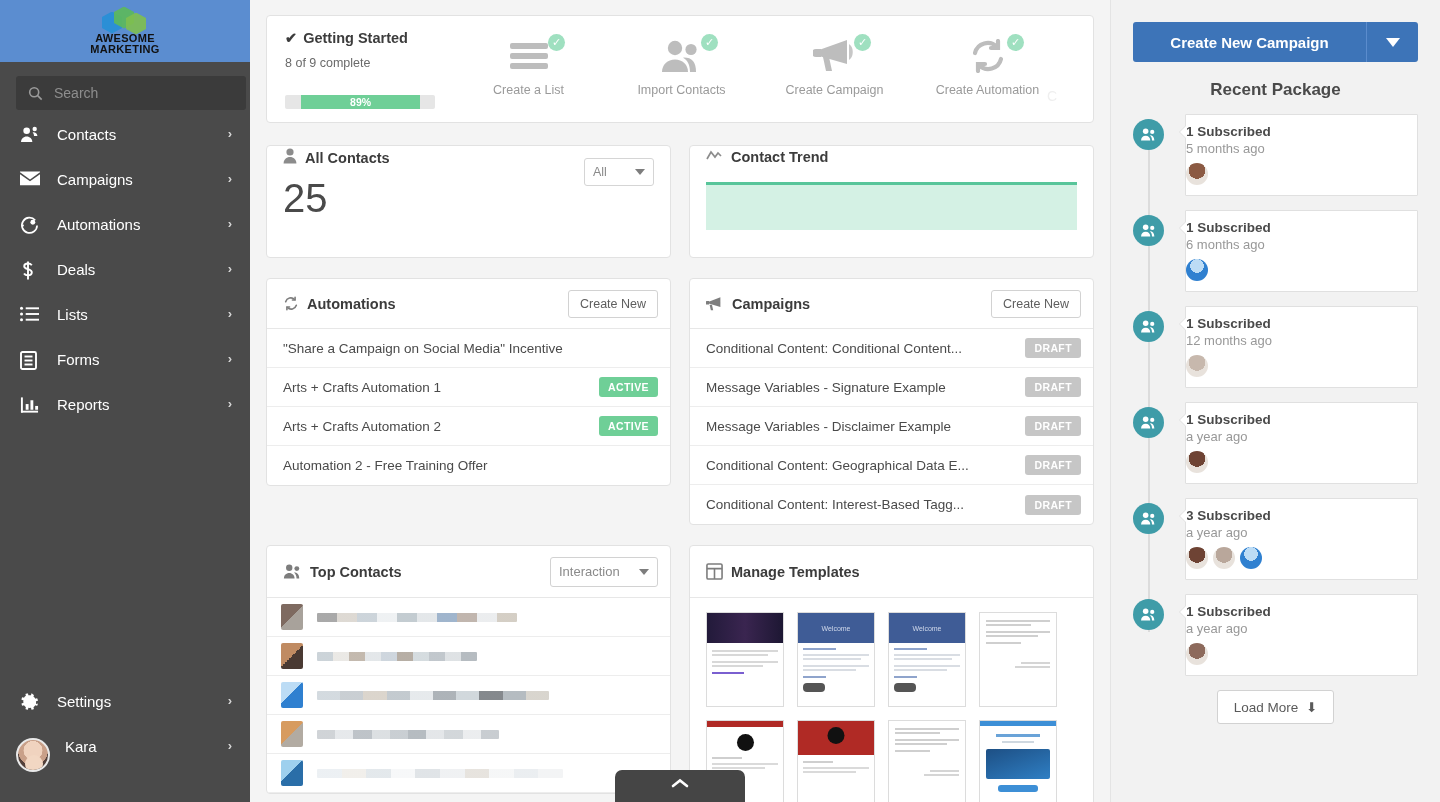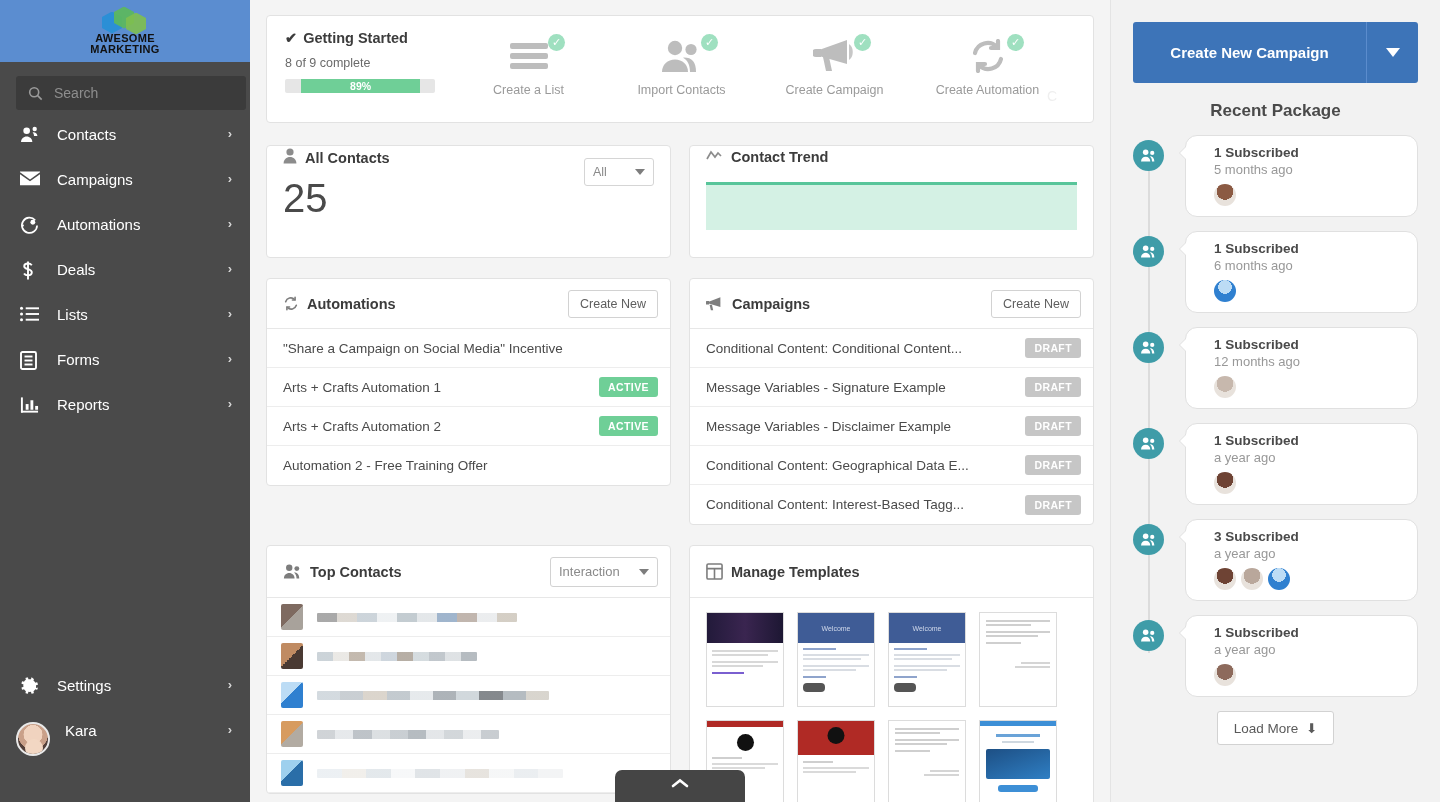--- a/index.html
+++ b/index.html
@@ -55,21 +55,21 @@
   .nav { padding-top: 6px; flex: 1 1 auto; }
   .nav-item {
     height: 45px; display: flex; align-items: flex-start;
     padding: 0 18px 0 20px; color: #fff; cursor: pointer;
     font-size: 15px;
   }
   .nav-ico { width: 28px; display: flex; align-items: center; color: #fff; flex: 0 0 28px; }
   .nav-label { flex: 1 1 auto; padding-left: 9px; font-size: 15px; }
   .nav-chev { color: #d6d6d6; font-size: 13px; font-weight: bold; }
 
-  .sidebar-bottom { padding-bottom: 24px; }
+  .sidebar-bottom { padding-bottom: 8px; }
   .user-item { height: 56px; padding-left: 16px; }
   .avatar-k {
     width: 34px; height: 34px; border-radius: 50%; flex: 0 0 34px;
     background: radial-gradient(circle at 50% 35%, #f0d3bf 0 38%, #c9a089 39% 60%, #53403a 61% 100%);
     border: 2px solid #e9e9e9; overflow: hidden; position: relative;
   }
   .avatar-k::after {
     content:""; position:absolute; left:7px; top:15px; width:18px; height:18px;
     border-radius:50%; background:#f2d7c3;
   }
@@ -81,21 +81,21 @@
   }
   .card {
     background: #fff; border: 1px solid #e2e2e2; border-radius: 4px;
   }
   
   .gs-card { height: 108px; display: flex; align-items: flex-start; padding: 14px 0 0 0; overflow: hidden; position: relative; }
   .gs-left { width: 185px; padding-left: 18px; flex: 0 0 185px; }
   .gs-title { font-size: 14.5px; font-weight: bold; color: #3c3c3c; display:flex; align-items:center; gap:6px;}
   .gs-sub { font-size: 12.5px; color: #6a6a6a; margin-top: 10px; }
   .gs-bar {
-    margin-top: 9px; height: 14px; width: 150px; background: #e6e6e6;
+    margin-top: 25px; height: 14px; width: 150px; background: #e6e6e6;
     border-radius: 2px; overflow: hidden; padding-left: 16px;
   }
   .gs-bar-fill {
     height: 100%; background: #6fcf97; color: #fff; font-size: 10.5px;
     display: flex; align-items: center; justify-content: center; font-weight: bold;
   }
   .gs-steps { display: flex; flex: 1 1 auto; align-items: flex-start; }
   .gs-step {
     flex: 0 0 153px; text-align: center; position: relative; padding-top: 4px;
     cursor: pointer;
@@ -177,21 +177,21 @@
     padding-top: 4px; cursor: pointer; z-index: 30;
   }
   .scroll-tab .lbl { font-size: 9px; color: #6d6d6d; letter-spacing: 1px; margin-top:1px;}
 
   
   .rightbar {
     width: 330px; flex: 0 0 330px; height: 802px;
     background: #f2f2f2; border-left: 1px solid #e4e4e4;
     padding: 22px 22px 0 22px; overflow: hidden; position: relative;
   }
-  .cta { display: flex; height: 61px; border-radius: 15px; }
+  .cta { display: flex; height: 40px; border-radius: 15px; }
   .cta-main {
     flex: 1 1 auto; background: #3d74b8; color: #fff; border: none;
     font-size: 15px; font-weight: bold; cursor: pointer; border-radius: 3px 0 0 3px;
     font-family: "Liberation Sans", sans-serif;
   }
   .cta-split {
     width: 52px; flex: 0 0 52px; background: #3d74b8; color: #fff;
     border: none; border-left: 1px solid #5b8ccd; border-radius: 0 3px 3px 0;
     display: flex; align-items: center; justify-content: center; cursor: pointer;
   }
@@ -201,22 +201,22 @@
     content: ""; position: absolute; left: 15px; top: 8px; bottom: 44px;
     width: 2px; background: #dcdcdc;
   }
   .tl-item { position: relative; margin-bottom: 14px; }
   .tl-dot {
     position: absolute; left: -52px; top: 5px; width: 31px; height: 31px;
     border-radius: 50%; background: #3f9ca8; color: #fff;
     display: flex; align-items: center; justify-content: center;
   }
   .tl-card {
-    background: #fff; border: 1px solid #e0e0e0; border-radius: 12px;
-    padding: 9px 12px 10px 28px; position: relative;
+    background: #fff; border: 1px solid #e0e0e0; border-radius: 1px;
+    padding: 9px 12px 10px 0; position: relative;
   }
   .tl-card::before {
     content: ""; position: absolute; left: -7px; top: 10px;
     width: 0; height: 0; border-top: 7px solid transparent;
     border-bottom: 7px solid transparent; border-right: 7px solid #e0e0e0;
   }
   .tl-card::after {
     content: ""; position: absolute; left: -6px; top: 10px;
     width: 0; height: 0; border-top: 7px solid transparent;
     border-bottom: 7px solid transparent; border-right: 7px solid #fff;

